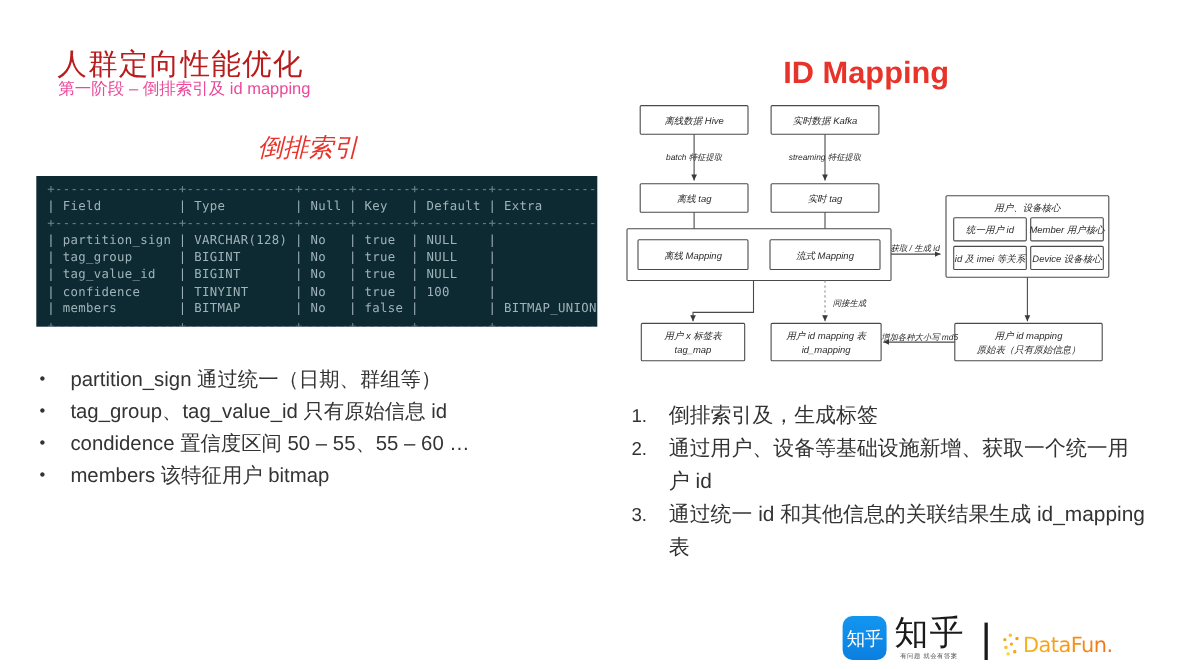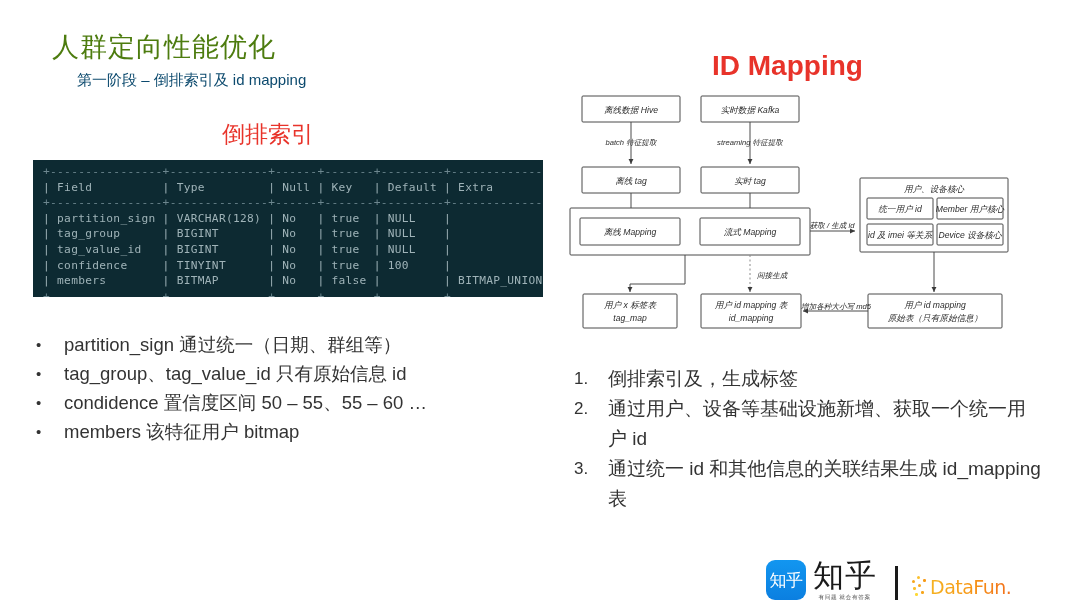--- a/index.html
+++ b/index.html
@@ -13,43 +13,42 @@
     position: relative;
     overflow: hidden;
     font-family: "Liberation Sans", "DejaVu Sans", sans-serif;
     color: #222;
   }
 
   
   .slide-title {
     position: absolute;
     left: 52px;
-    top: 29px;
+    top: 40px;
     font-size: 27px;
-    color: #4d7c0f;
+    color: #b91c1c;
     letter-spacing: 1px;
     white-space: nowrap;
   }
   .slide-subtitle {
     position: absolute;
     left: 53px;
     top: 71px;
     font-size: 15px;
-    color: #0c4a6e;
+    color: #ec4899;
     white-space: nowrap;
-    margin-left: 24px;
   }
 
   .section-head-red {
     position: absolute;
     font-size: 23px;
     color: #e8332a;
     white-space: nowrap;
   }
-  #inverted-index-head { left: 222px; top: 119px; }
+  #inverted-index-head { left: 234px; top: 119px; font-style: italic; }
   #id-mapping-head {
     left: 712px; top: 50px;
     font-size: 28px;
     font-weight: bold;
   }
 
   
   .terminal {
     position: absolute;
     left: 33px;

